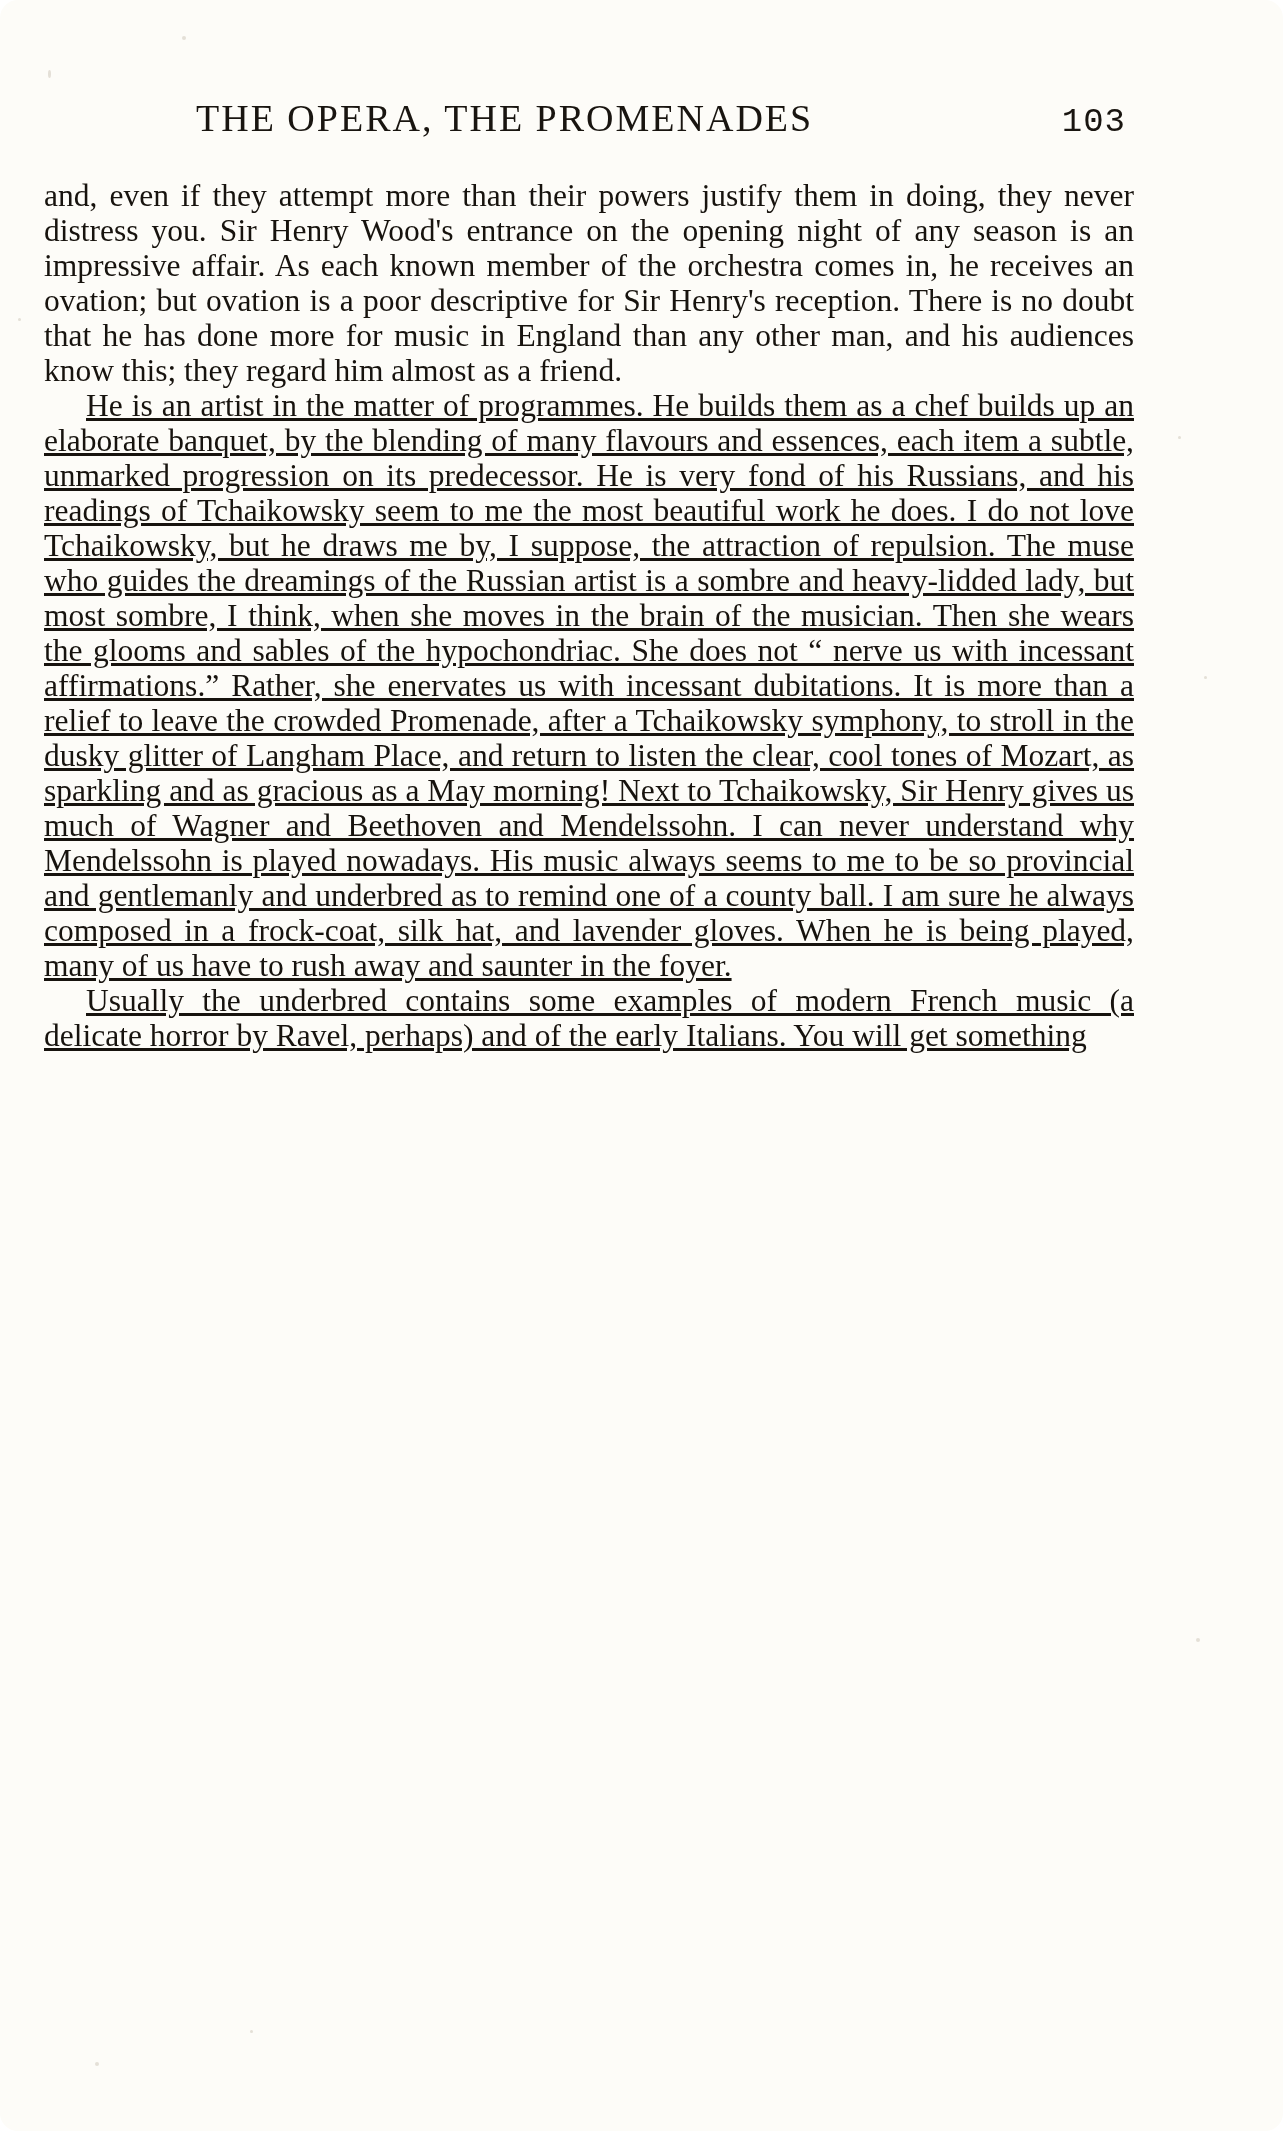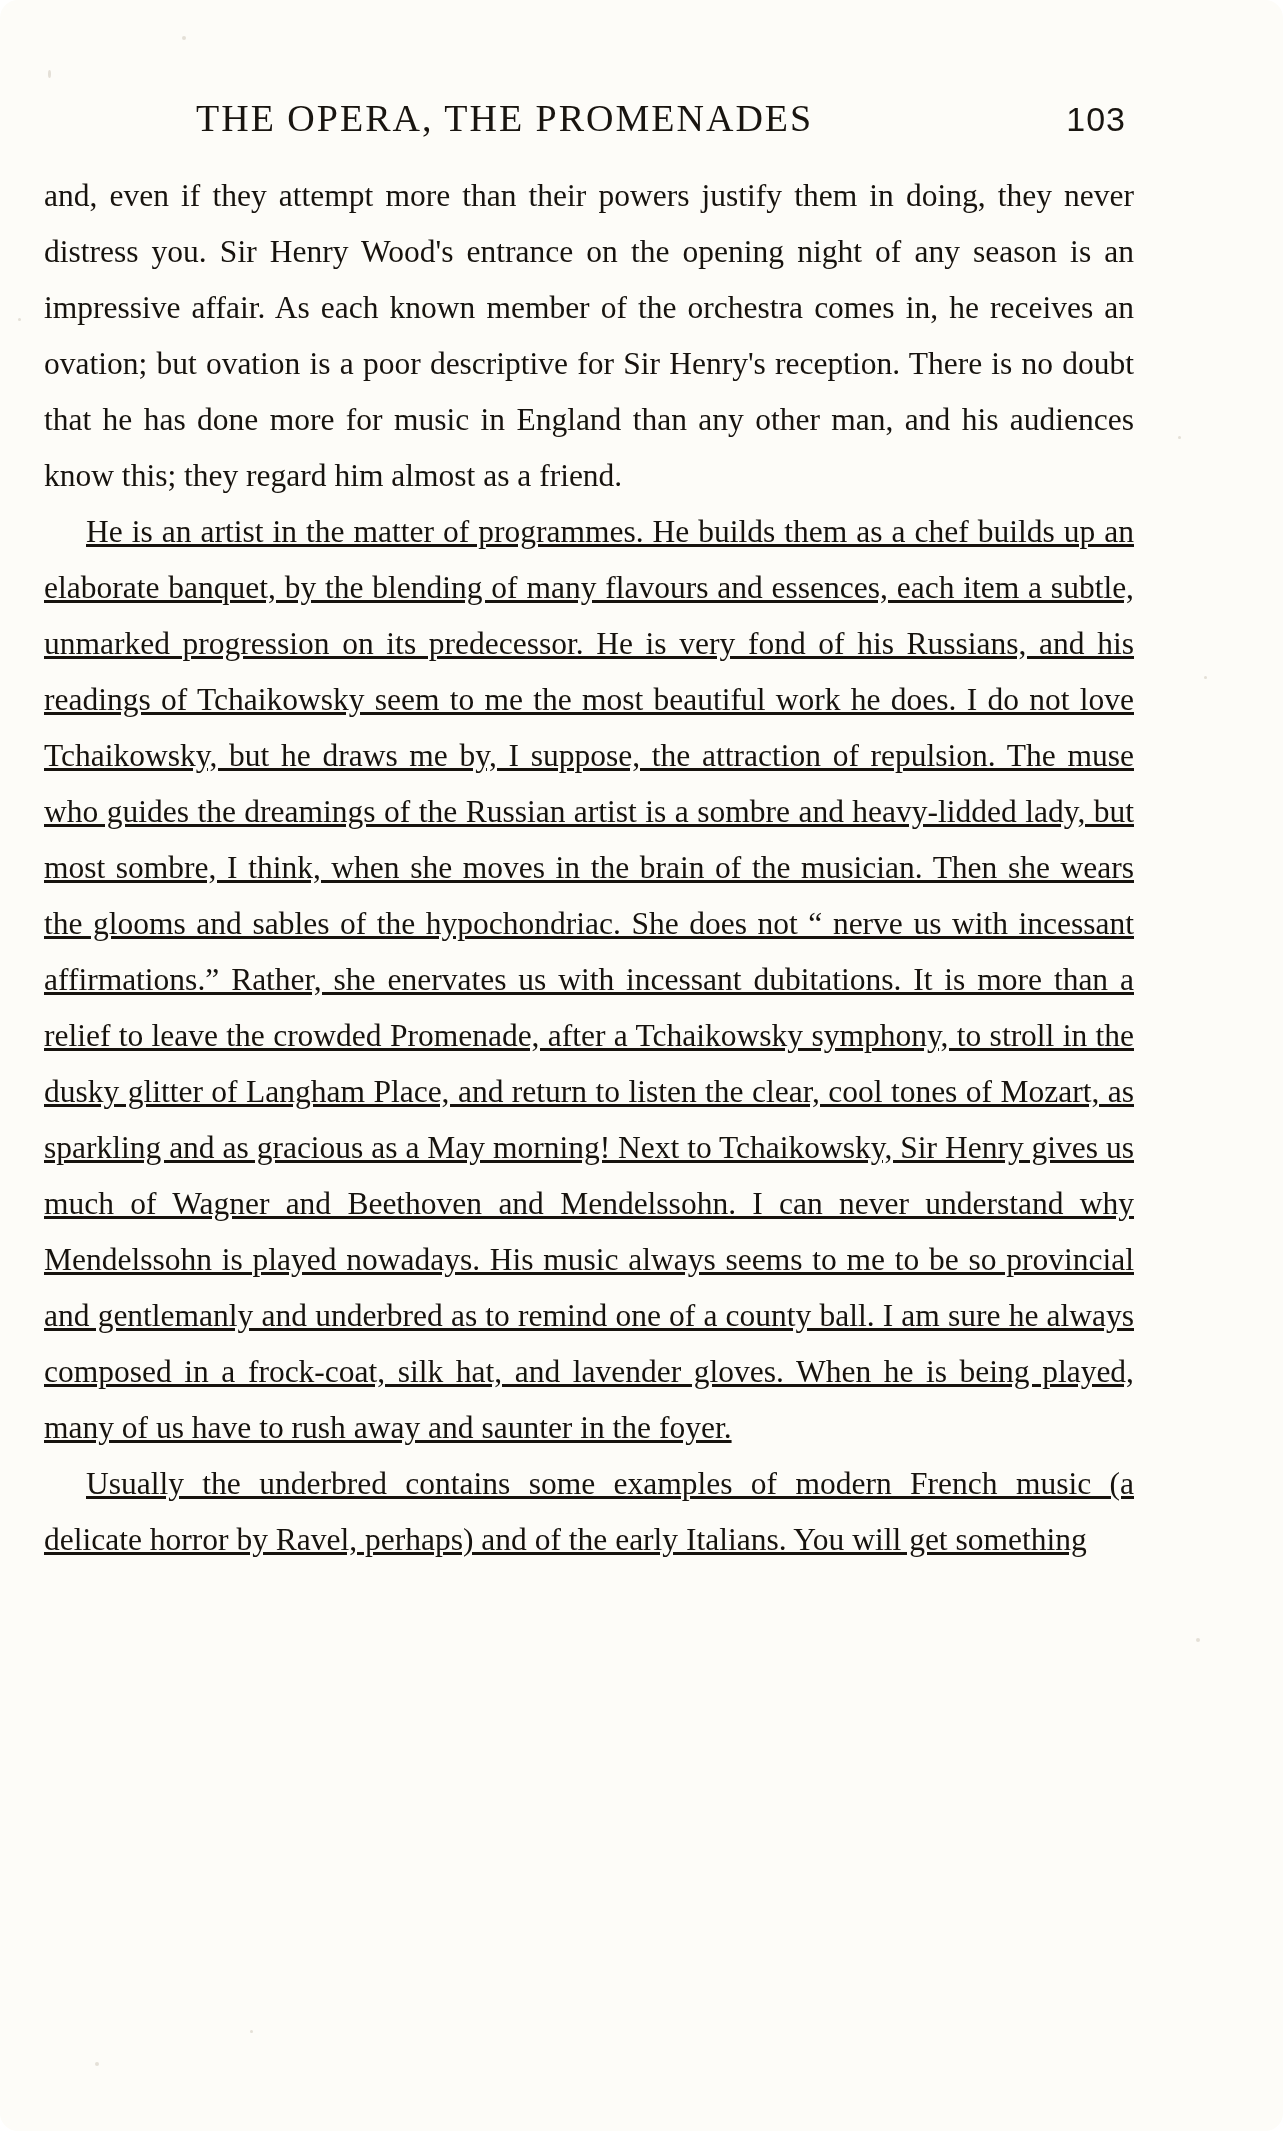--- a/index.html
+++ b/index.html
@@ -43,29 +43,29 @@
     font-size: 38px;
     letter-spacing: 2.0px;
     font-weight: 400;
     color: #191510;
     white-space: nowrap;
   }
   .folio {
     font-size: 34px;
     letter-spacing: 1px;
     color: #191510;
-    font-family: Liberation Sans, sans-serif;
+    font-family: Liberation Mono, monospace;
   }
   .body-col {
     position: absolute;
-    top: 168px;
+    top: 178px;
     left: 44px;
     width: 1090px;
     font-size: 31.5px;
-    line-height: 56px;
+    line-height: 35px;
     text-align: justify;
     text-justify: inter-word;
     color: #17130e;
   }
   .body-col p {
     margin: 0;
   }
   .body-col p.indent {
     text-indent: 42px;
     text-decoration: underline;

